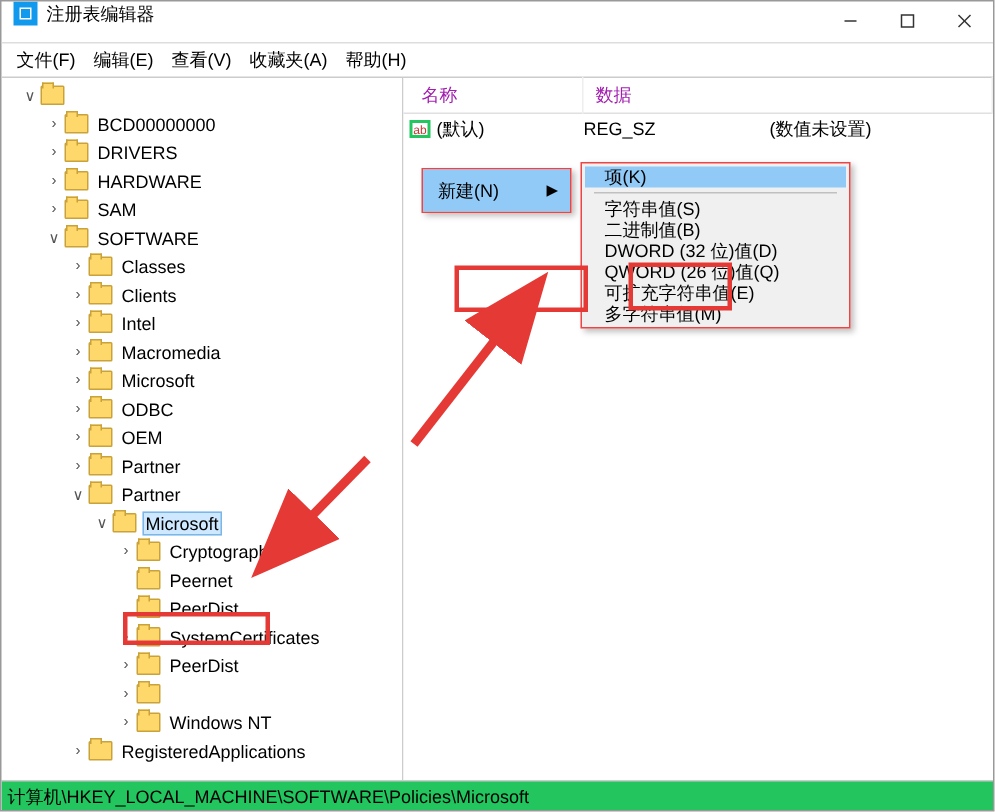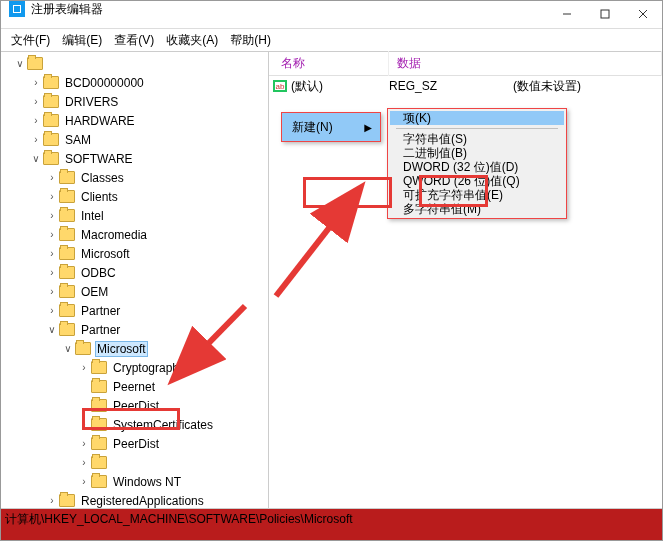--- a/index.html
+++ b/index.html
@@ -58,21 +58,21 @@
   
   .redbox{position:absolute;border:3px solid #e53935;pointer-events:none;}
   .rb1{left:302px;top:176px;width:89px;height:31px;}
   .rb2{left:418px;top:174px;width:69px;height:32px;}
   .rb3{left:81px;top:407px;width:98px;height:22px;}
 
   
   .arrow-svg{position:absolute;pointer-events:none;}
 
   
-  .status { position:absolute; bottom:0; left:0; right:0; height:32px; background:#b91c1c; border-top:1px solid #ccc; padding:2px 4px; font-size:12px; overflow:hidden; white-space:nowrap;}
+  .status { position:absolute; bottom:0; left:0; right:0; height:20px; background:#22c55e; border-top:1px solid #ccc; padding:2px 4px; font-size:12px; overflow:hidden; white-space:nowrap;}
 </style>
 </head>
 <body>
 
 <div class="titlebar">
   <div class="appicon">
       <span></span>
     </div>
   <div class="title">注册表编辑器</div>
   <div class="winbtns">

